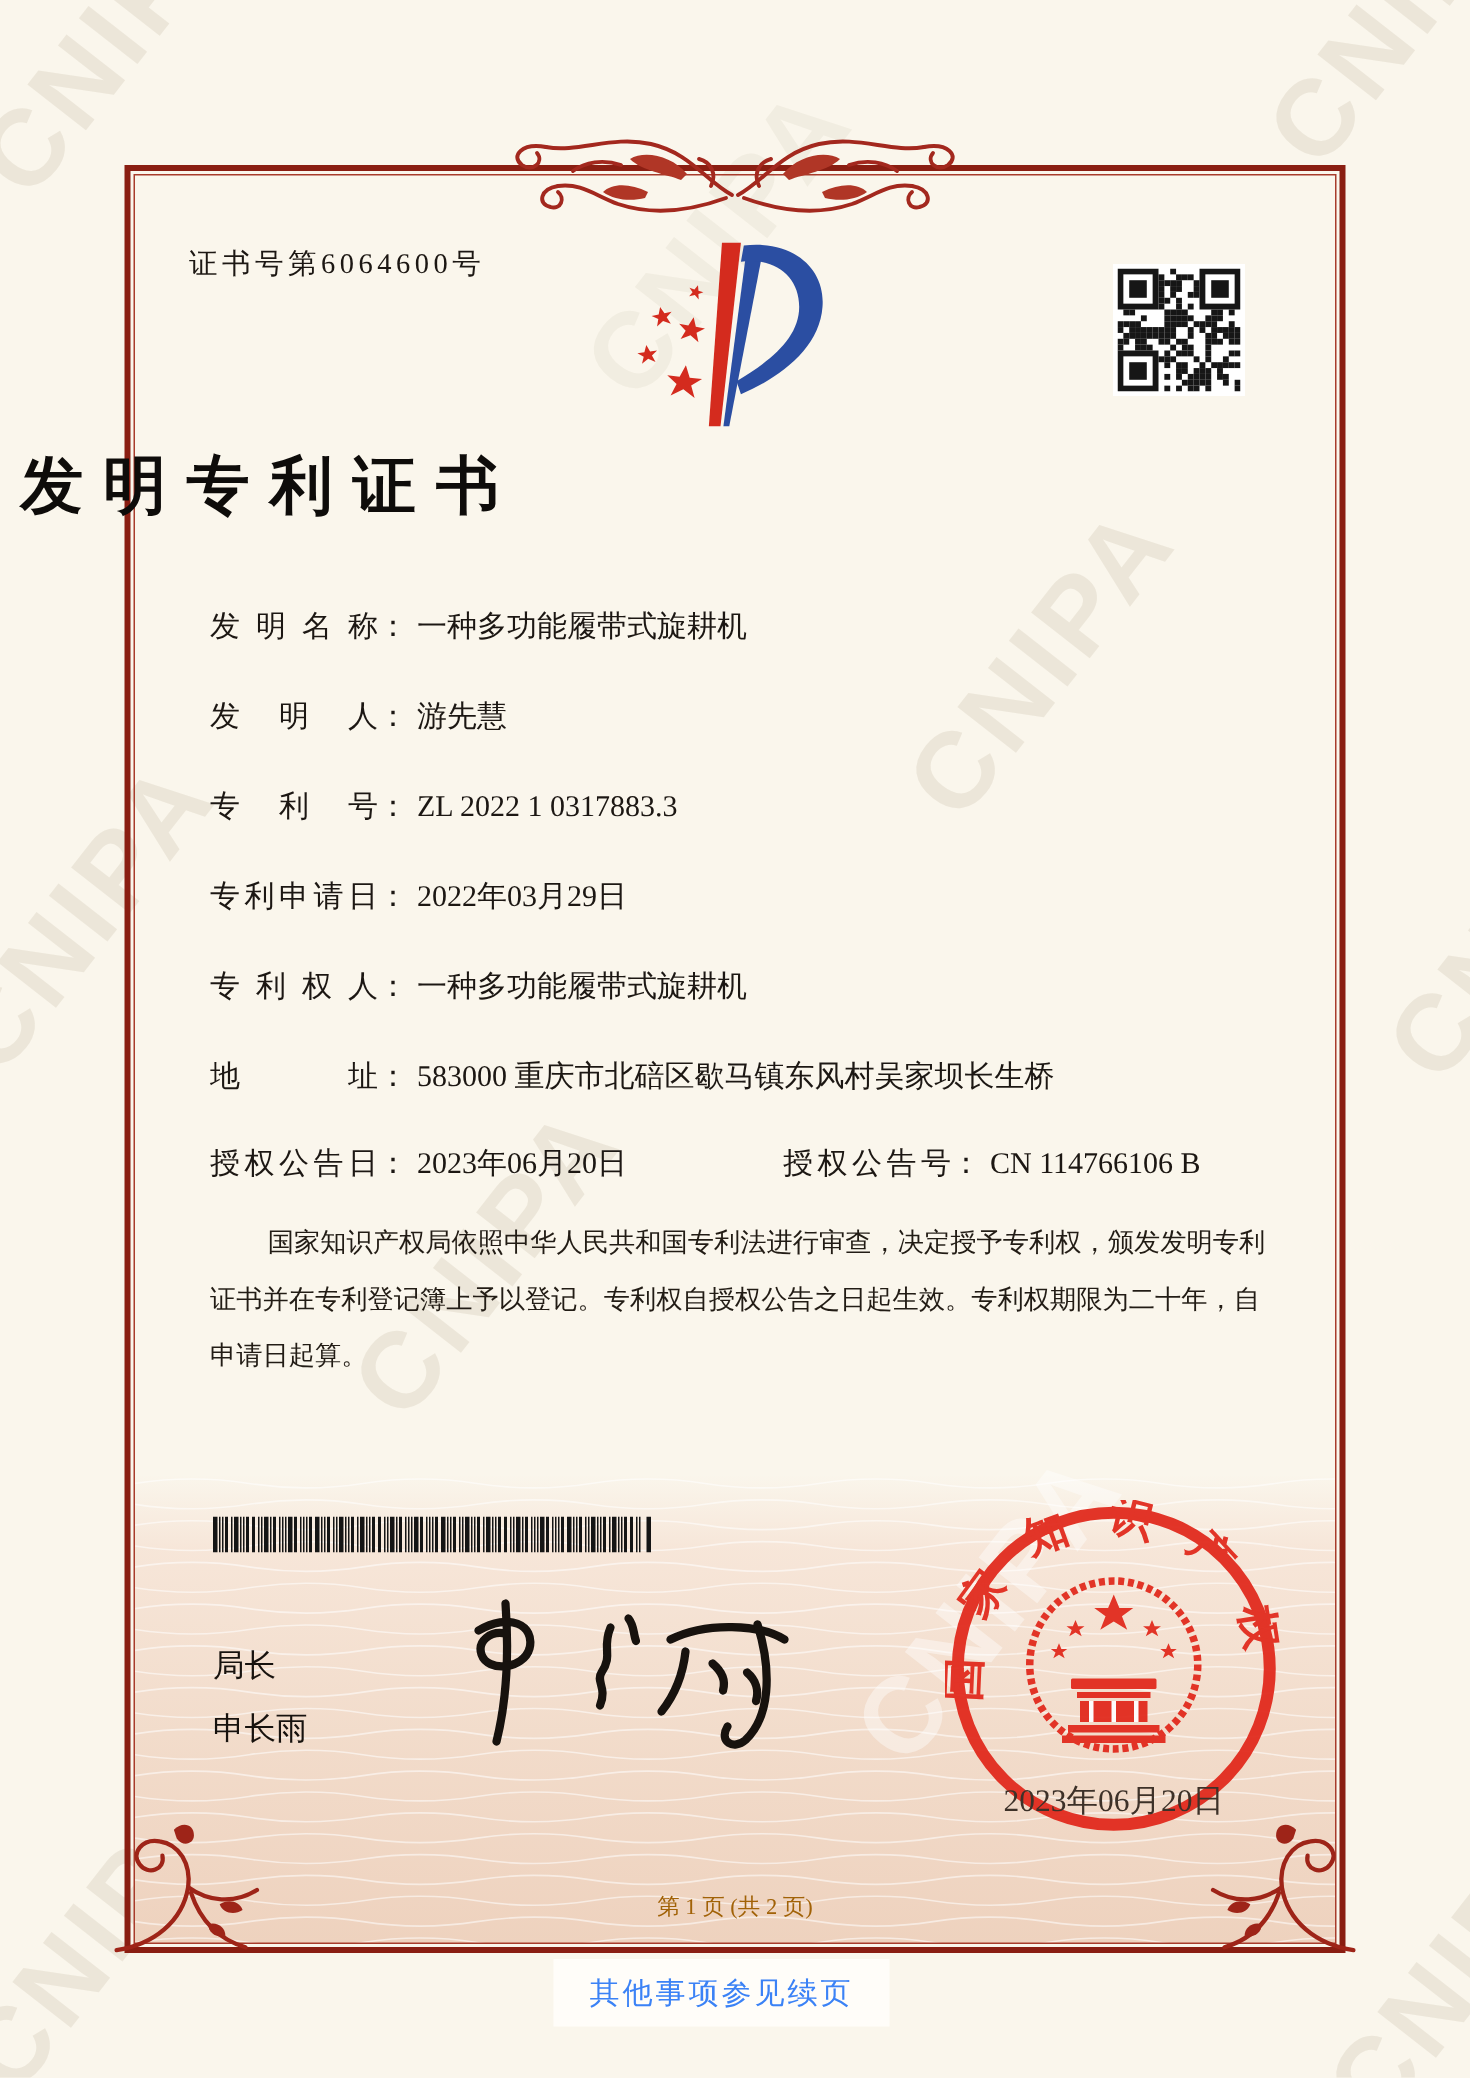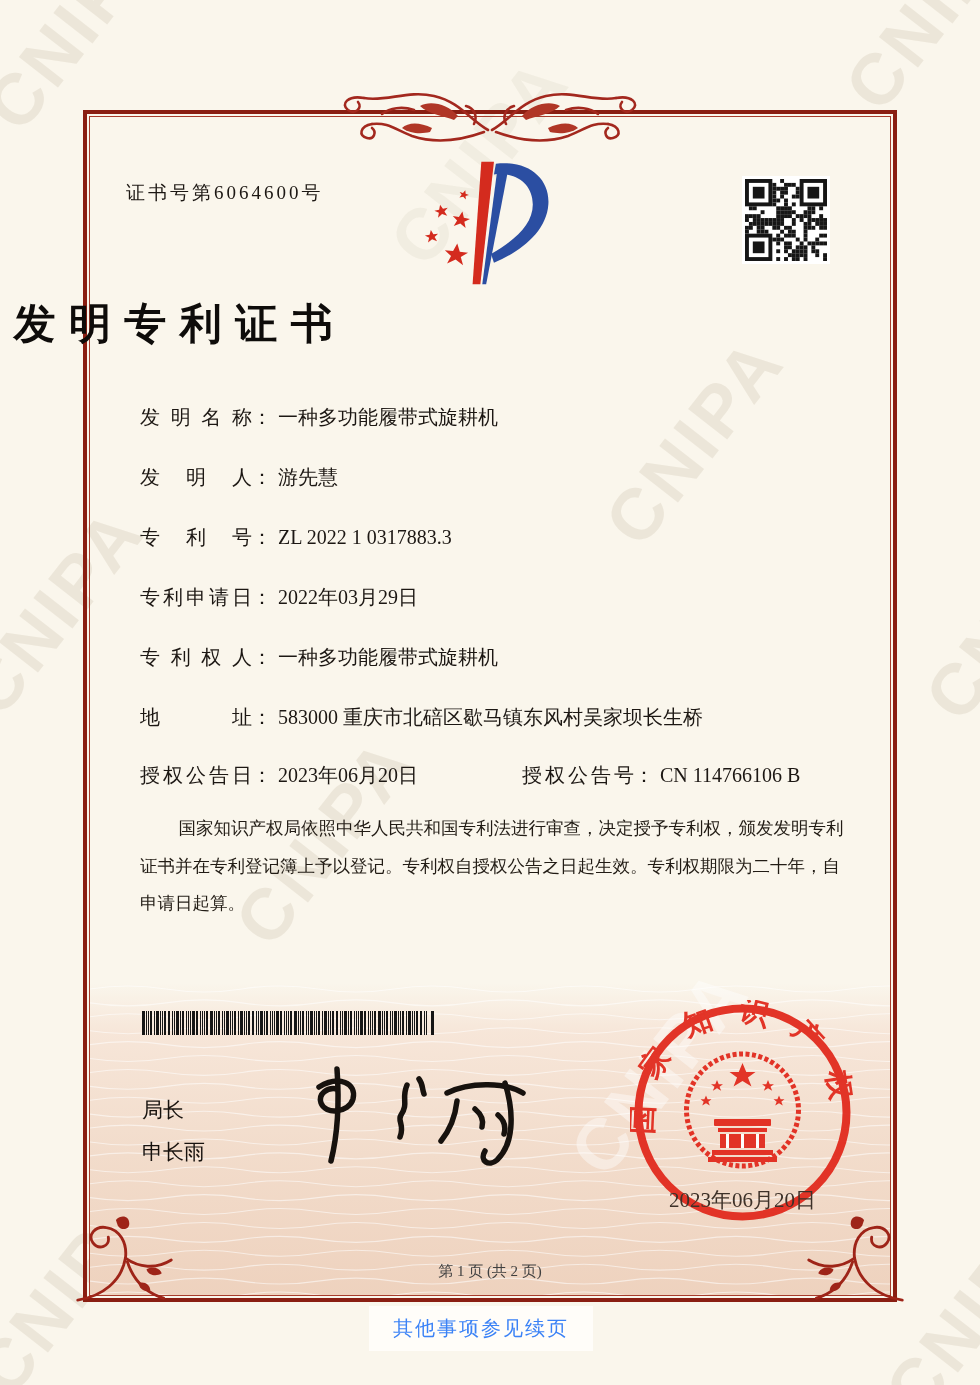--- a/index.html
+++ b/index.html
@@ -35,21 +35,21 @@
   }
   .frame-inner{
     left:89px;top:116px;width:802px;height:1180px;z-index:2;
     border:1.5px solid #a83c2c;box-sizing:border-box;pointer-events:none;
   }
 
   .flourish-top{left:310px;top:76px;width:360px;height:85px;z-index:3}
   .corner-orn{width:105px;height:96px;z-index:4}
   .corner-orn.right{transform:scaleX(-1)}
 
-  .cert-no{left:126px;top:180px;font-size:19px;letter-spacing:3px;z-index:3}
+  .cert-no{left:126px;top:163px;font-size:19px;letter-spacing:3px;z-index:3}
 
   .logo{left:424px;top:158px;width:136px;height:130px;z-index:3}
   .qr{left:742px;top:176px;width:88px;height:88px;background:#fff;padding:3px;box-sizing:border-box;z-index:3}
   .qr svg{width:82px;height:82px;display:block}
 
   .title{
     left:0;top:296px;width:980px;text-align:left;z-index:3;
     font-size:42px;font-weight:bold;letter-spacing:.32em;text-indent:.32em;color:#0e0c0a;
   }
 
@@ -65,21 +65,21 @@
   .barcode{left:142px;top:1011px;width:292px;height:24px;z-index:3}
   .barcode svg{width:100%;height:100%;display:block}
 
   .officer{left:142px;top:1096px;z-index:3;font-family:"Liberation Sans","DejaVu Sans",sans-serif;font-size:21px;color:#17120e}
   .officer div{margin-bottom:14px}
 
   .signature{left:295px;top:1056px;width:245px;height:112px;z-index:3}
 
   .seal{left:630px;top:1000px;width:225px;height:225px;z-index:3;opacity:.93}
 
-  .page-num{left:0;top:1262px;width:980px;text-align:center;font-size:15px;color:#404040;z-index:3}
+  .page-num{left:0;top:1262px;width:980px;text-align:center;font-size:15px;color:#a16207;z-index:3}
 
   .note-box{
     left:369px;top:1306px;width:224px;z-index:3;background:#fffdf9;
     text-align:center;font-size:20px;padding:9px 0;letter-spacing:2px;color:#3b82f6;
   }
 </style>
 </head>
 <body>
 
 <div class="wm" style="left:-45px;top:-15px">CNIPA</div>

